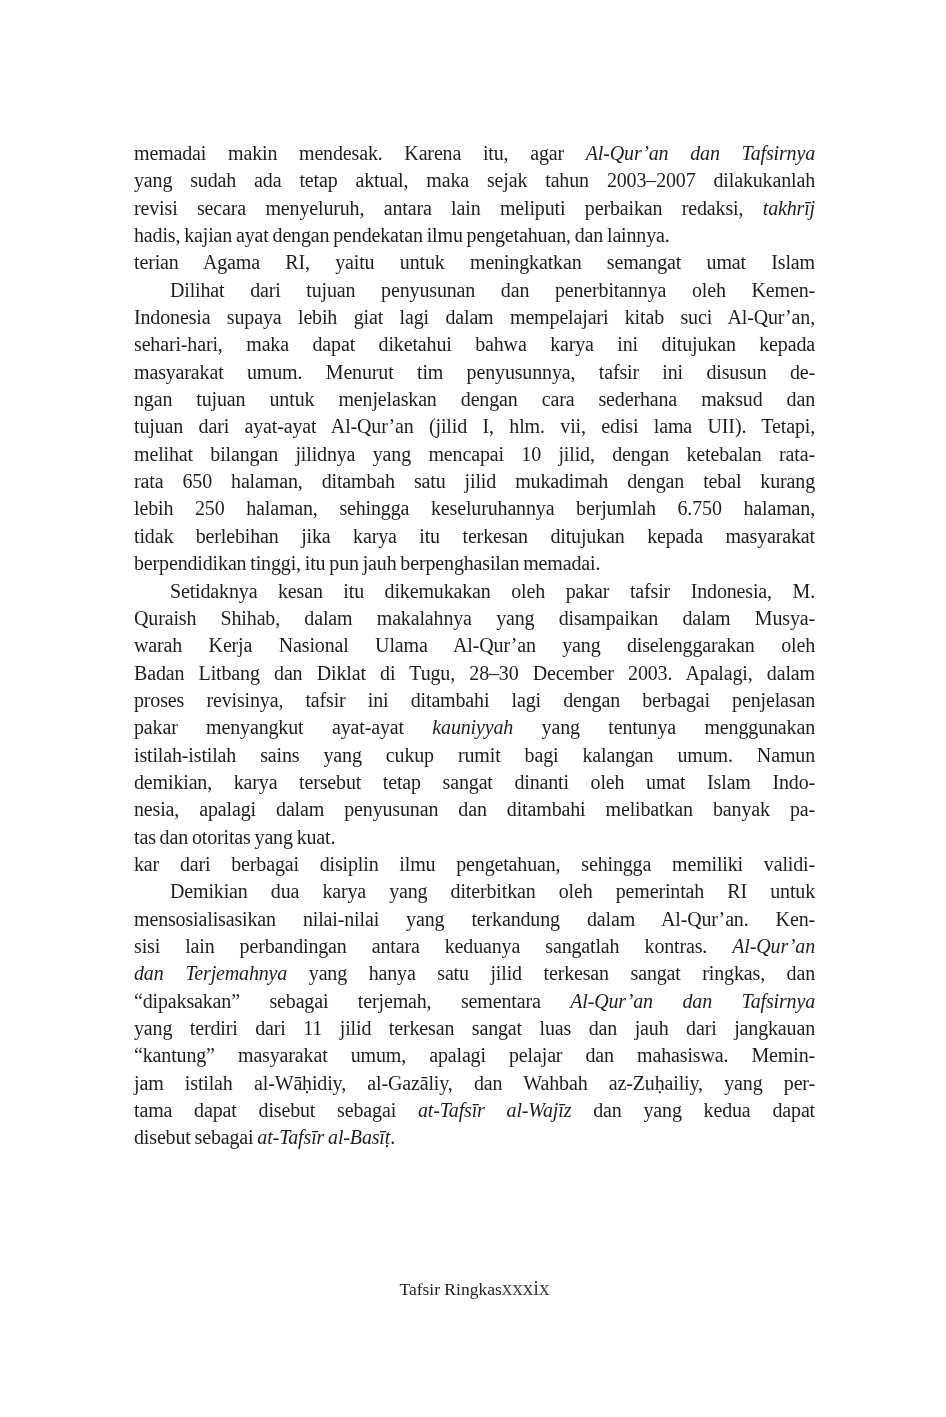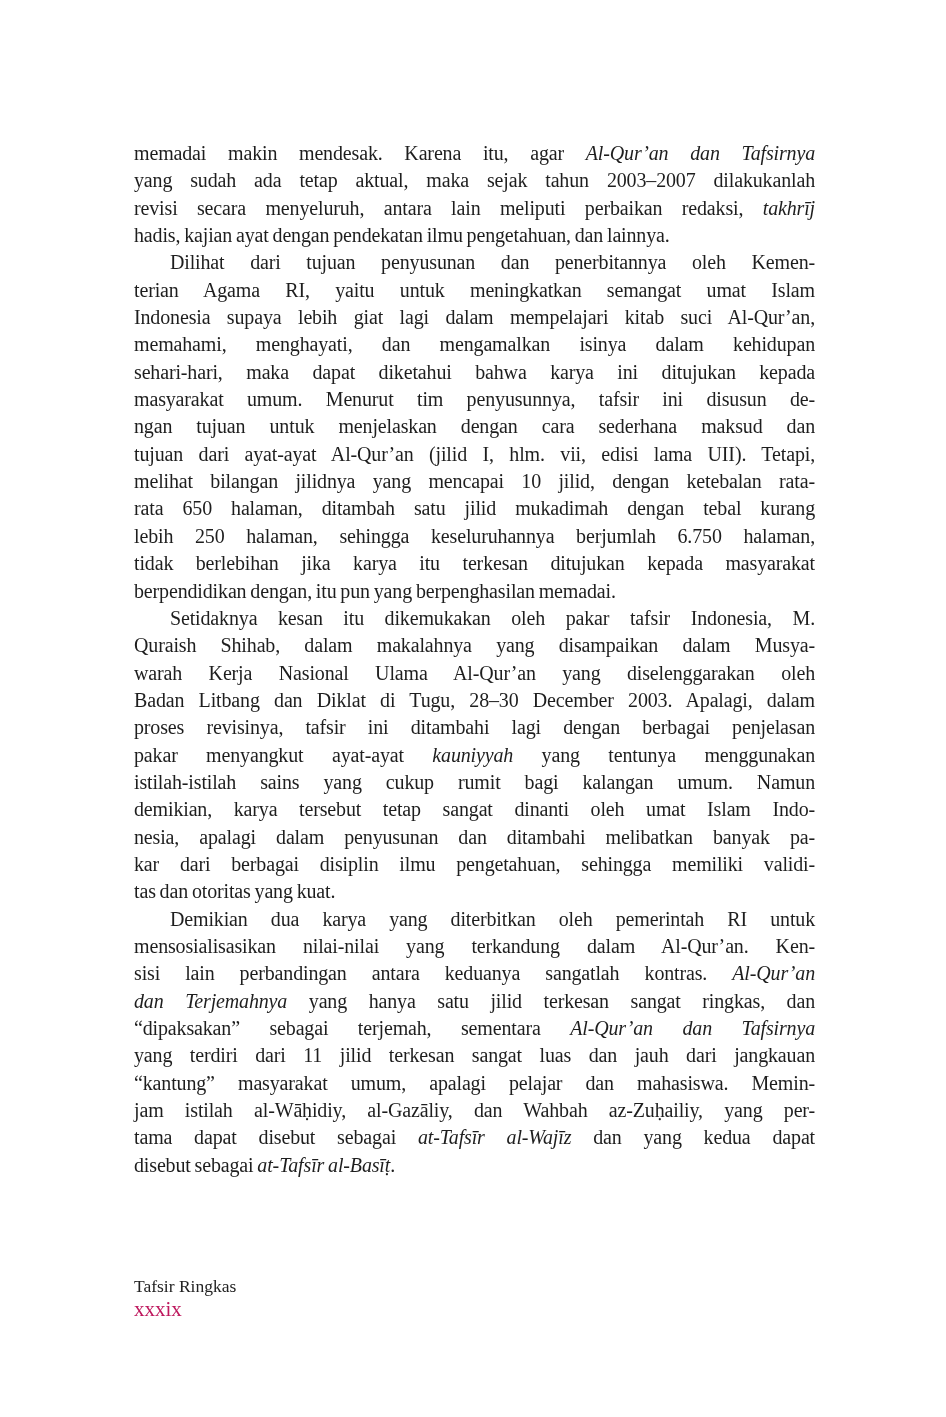--- a/index.html
+++ b/index.html
@@ -27,66 +27,64 @@
     white-space: normal;
     height: 27.35px;
   }
   .line.last { text-align-last: left; }
   .line.indent { padding-left: 36px; }
   .line i { font-style: italic; }
   .footer {
     position: absolute;
     left: 134px; right: 131px; top: 1276px;
     display: flex;
-    justify-content: flex-end;
+    justify-content: center;
     align-items: baseline;
-    flex-direction: column;
   }
   .footer-left  { font-size: 17.5px; color: #222222; }
-  .footer-right { font-size: 21px;  color: #be185d; }
+  .footer-right { font-size: 21px;  color: #404040; }
 </style>
 </head>
 <body>
 
 <div class="page">
   <div class="text-block">
 
   <div class="para">
         <div class="line">memadai makin mendesak. Karena itu, agar <i>Al-Qur’an dan Tafsirnya</i></div>
         <div class="line">yang sudah ada tetap aktual, maka sejak tahun 2003–2007 dilakukanlah</div>
         <div class="line">revisi secara menyeluruh, antara lain meliputi perbaikan redaksi, <i>takhrīj</i></div>
         <div class="line last">hadis, kajian ayat dengan pendekatan ilmu pengetahuan, dan lainnya.</div>
       </div>
       <div class="para">
+        <div class="line">terian Agama RI, yaitu untuk meningkatkan semangat umat Islam</div>
         <div class="line indent">Dilihat dari tujuan penyusunan dan penerbitannya oleh Kemen-</div>
-        <div class="line">terian Agama RI, yaitu untuk meningkatkan semangat umat Islam</div>
         <div class="line">Indonesia supaya lebih giat lagi dalam mempelajari kitab suci Al-Qur’an,</div>
-        <div class="line">memahami, menghayati, dan mengamalkan isinya dalam kehidupan</div>
         <div class="line">sehari-hari, maka dapat diketahui bahwa karya ini ditujukan kepada</div>
         <div class="line">masyarakat umum. Menurut tim penyusunnya, tafsir ini disusun de-</div>
         <div class="line">ngan tujuan untuk menjelaskan dengan cara sederhana maksud dan</div>
         <div class="line">tujuan dari ayat-ayat Al-Qur’an (jilid I, hlm. vii, edisi lama UII). Tetapi,</div>
         <div class="line">melihat bilangan jilidnya yang mencapai 10 jilid, dengan ketebalan rata-</div>
         <div class="line">rata 650 halaman, ditambah satu jilid mukadimah dengan tebal kurang</div>
         <div class="line">lebih 250 halaman, sehingga keseluruhannya berjumlah 6.750 halaman,</div>
         <div class="line">tidak berlebihan jika karya itu terkesan ditujukan kepada masyarakat</div>
-        <div class="line last">berpendidikan dengan, itu pun yang berpenghasilan memadai.</div>
+        <div class="line last">berpendidikan tinggi, itu pun jauh berpenghasilan memadai.</div>
       </div>
       <div class="para">
         <div class="line indent">Setidaknya kesan itu dikemukakan oleh pakar tafsir Indonesia, M.</div>
         <div class="line">Quraish Shihab, dalam makalahnya yang disampaikan dalam Musya-</div>
         <div class="line">warah Kerja Nasional Ulama Al-Qur’an yang diselenggarakan oleh</div>
         <div class="line">Badan Litbang dan Diklat di Tugu, 28–30 December 2003. Apalagi, dalam</div>
         <div class="line">proses revisinya, tafsir ini ditambahi lagi dengan berbagai penjelasan</div>
         <div class="line">pakar menyangkut ayat-ayat <i>kauniyyah</i> yang tentunya menggunakan</div>
         <div class="line">istilah-istilah sains yang cukup rumit bagi kalangan umum. Namun</div>
         <div class="line">demikian, karya tersebut tetap sangat dinanti oleh umat Islam Indo-</div>
         <div class="line">nesia, apalagi dalam penyusunan dan ditambahi melibatkan banyak pa-</div>
+        <div class="line last">tas dan otoritas yang kuat.</div>
         <div class="line">kar dari berbagai disiplin ilmu pengetahuan, sehingga memiliki validi-</div>
-        <div class="line last">tas dan otoritas yang kuat.</div>
       </div>
       <div class="para">
         <div class="line indent">Demikian dua karya yang diterbitkan oleh pemerintah RI untuk</div>
         <div class="line">mensosialisasikan nilai-nilai yang terkandung dalam Al-Qur’an. Ken-</div>
         <div class="line">sisi lain perbandingan antara keduanya sangatlah kontras. <i>Al-Qur’an</i></div>
         <div class="line"><i>dan Terjemahnya</i> yang hanya satu jilid terkesan sangat ringkas, dan</div>
         <div class="line">“dipaksakan” sebagai terjemah, sementara <i>Al-Qur’an dan Tafsirnya</i></div>
         <div class="line">yang terdiri dari 11 jilid terkesan sangat luas dan jauh dari jangkauan</div>
         <div class="line">“kantung” masyarakat umum, apalagi pelajar dan mahasiswa. Memin-</div>
         <div class="line">jam istilah al-Wāḥidiy, al-Gazāliy, dan Wahbah az-Zuḥailiy, yang per-</div>

